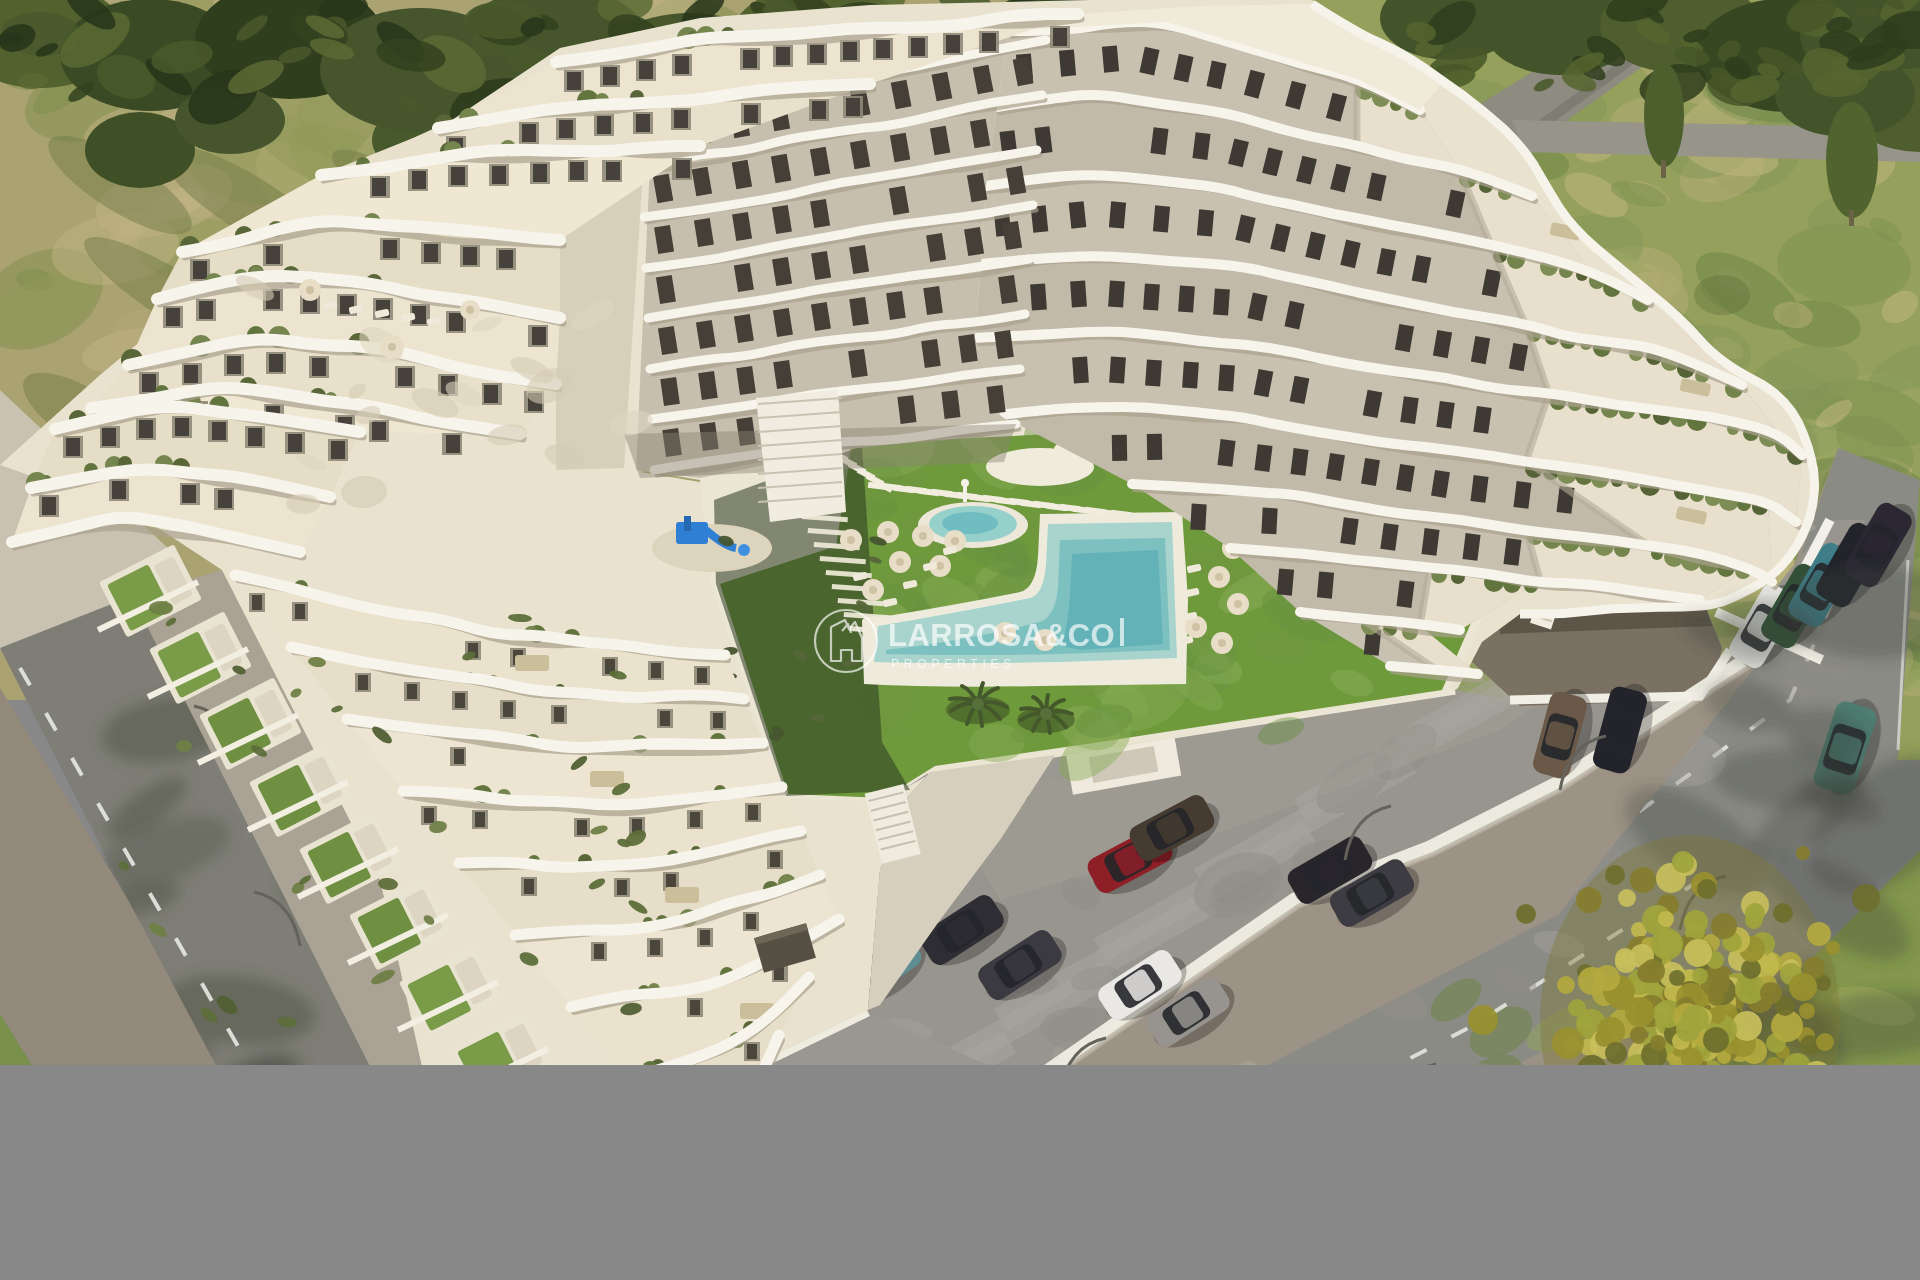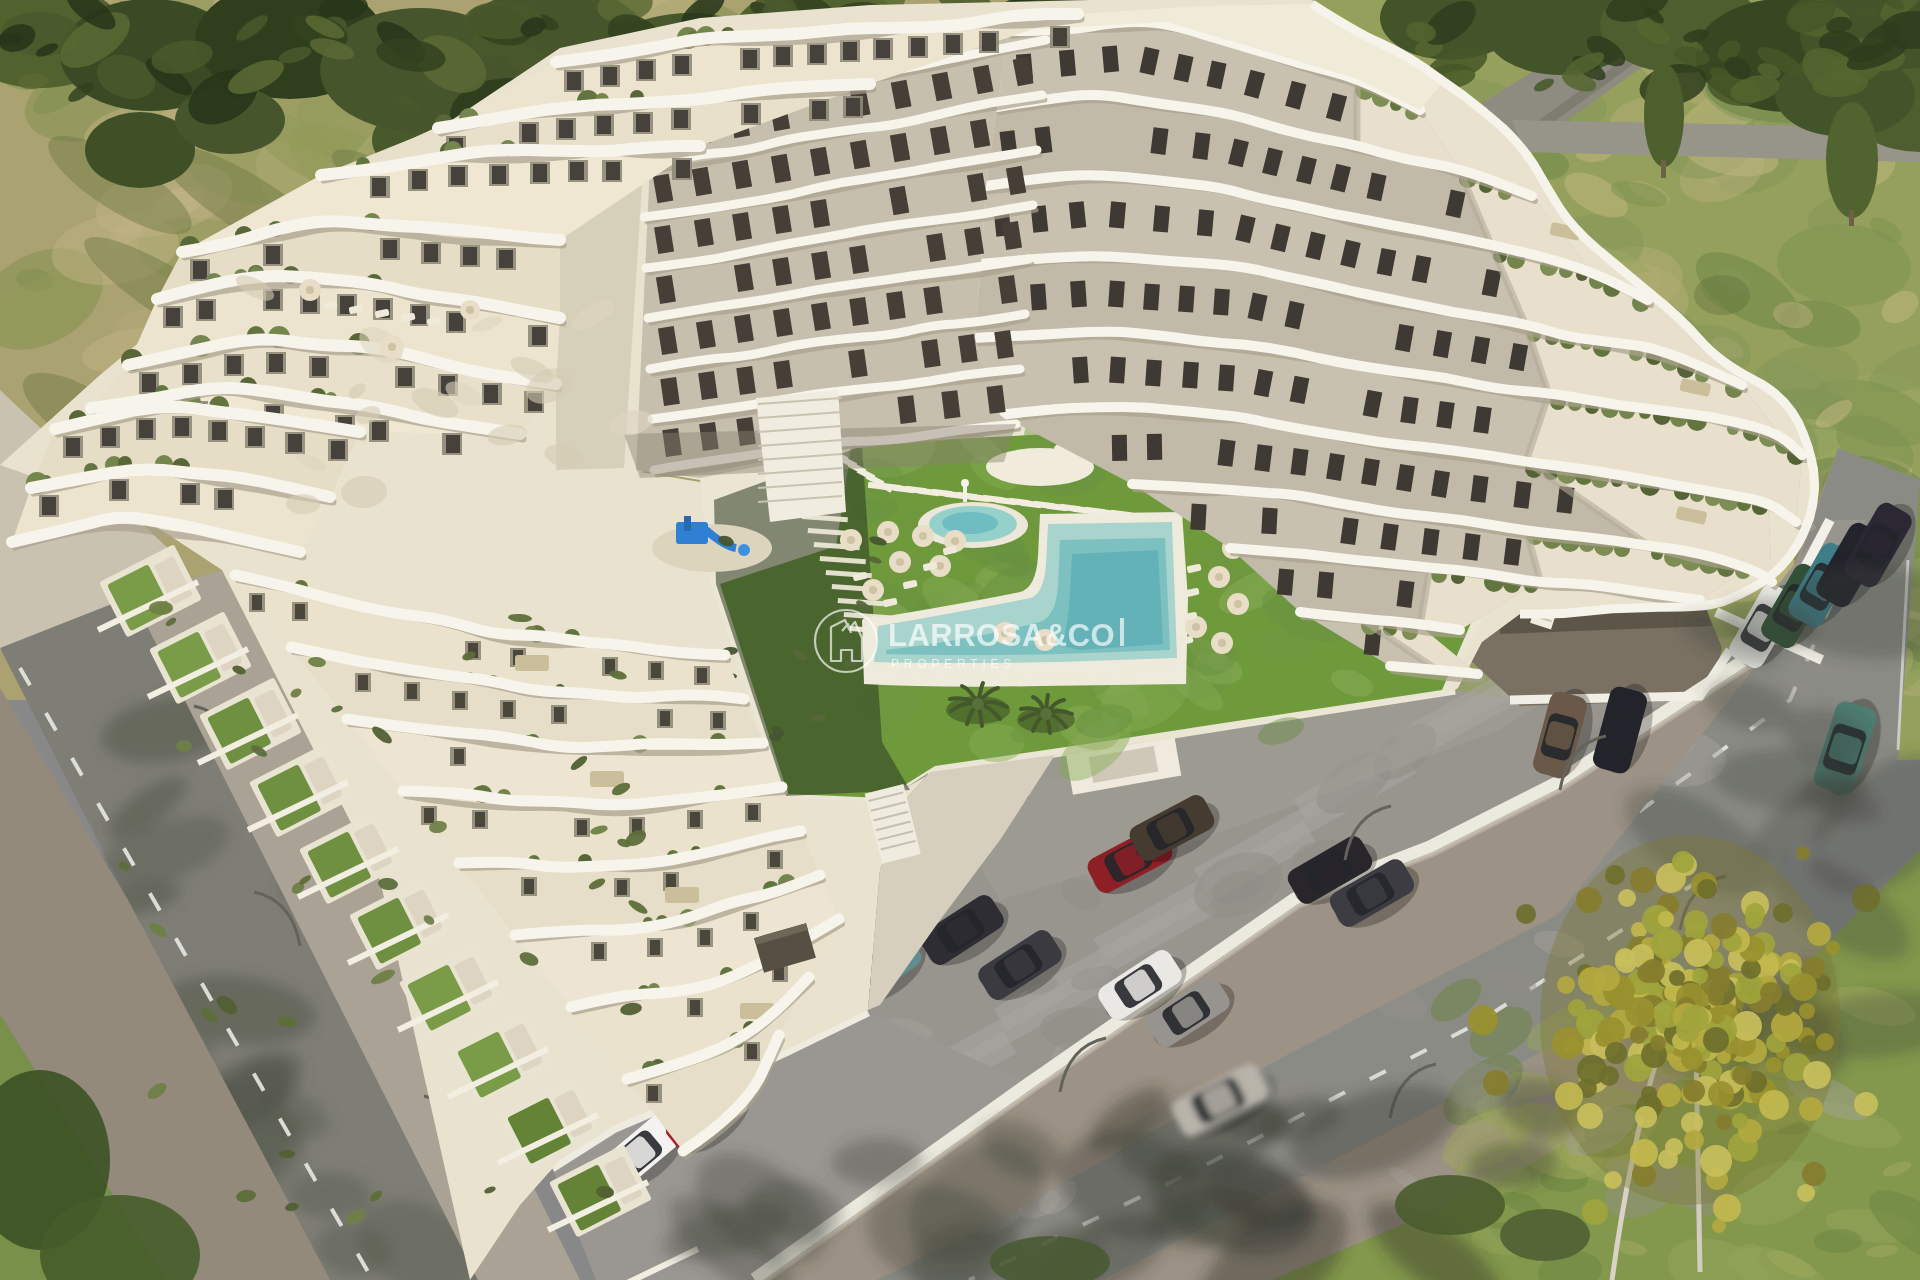--- a/index.html
+++ b/index.html
@@ -1,16 +1,16 @@
 <!DOCTYPE html>
 <html><head>
 <meta charset="utf-8">
 <style>
 html,body{margin:0;padding:0;background:#888;}
-#scene{width:1920px;height:1280px;overflow:hidden;position:relative;font-family:"Liberation Sans",sans-serif;}
+#scene{width:1920px;height:1065px;overflow:hidden;position:relative;font-family:"Liberation Sans",sans-serif;}
 </style>
 </head>
 <body>
 
 <div id="scene">
 <svg width="1920" height="1280" viewBox="0 0 1920 1280">
 <defs>
 <filter id="blur2" x="-30%" y="-30%" width="160%" height="160%">
           <feGaussianBlur stdDeviation="5"></feGaussianBlur>
         </filter>

